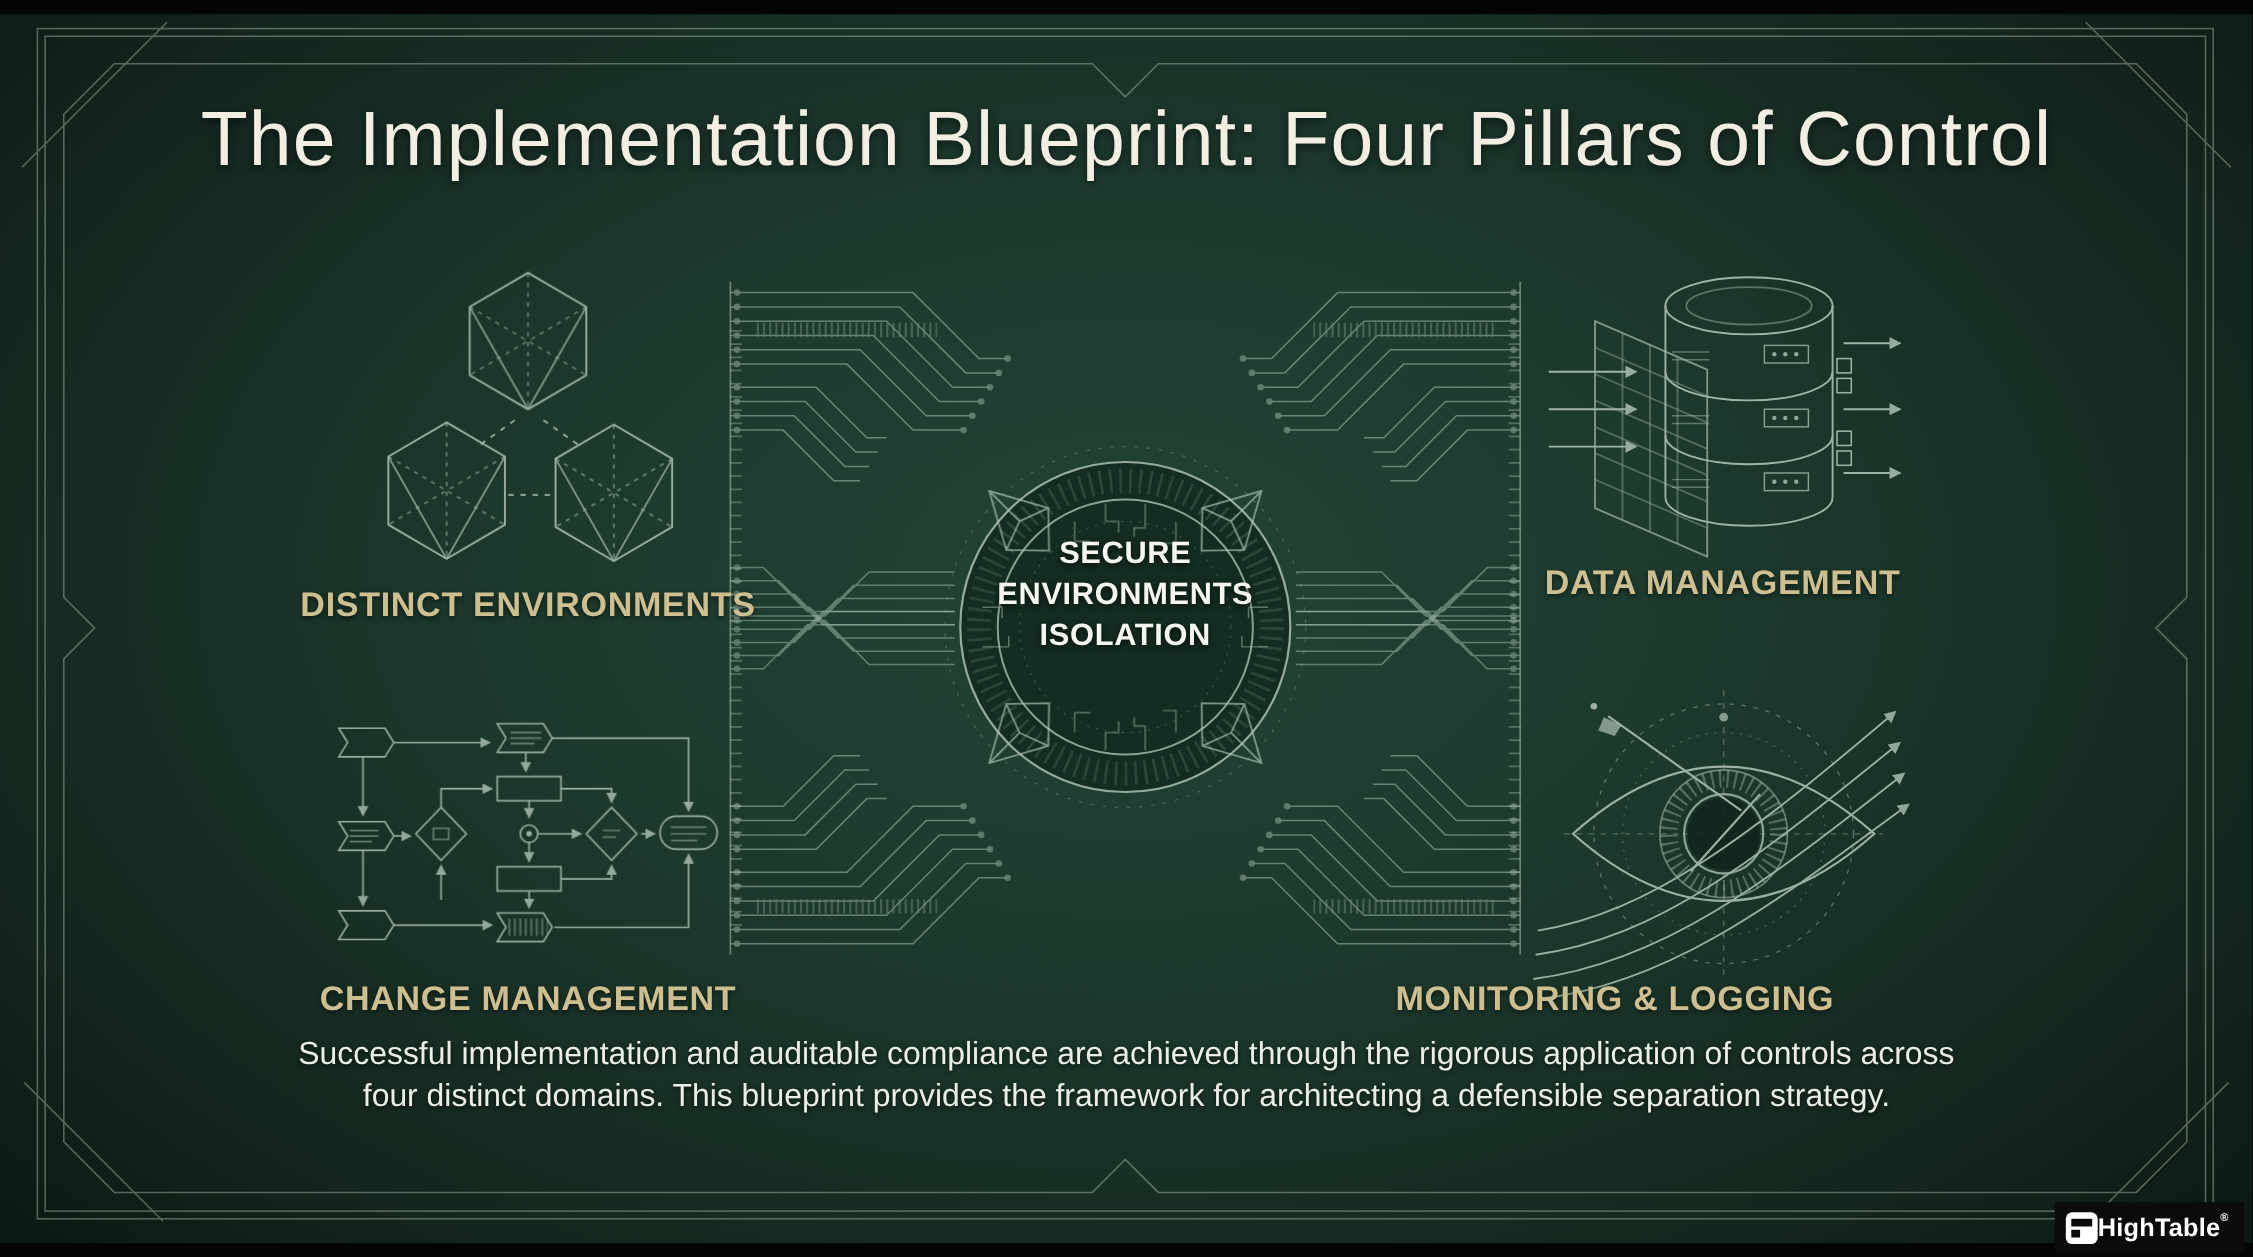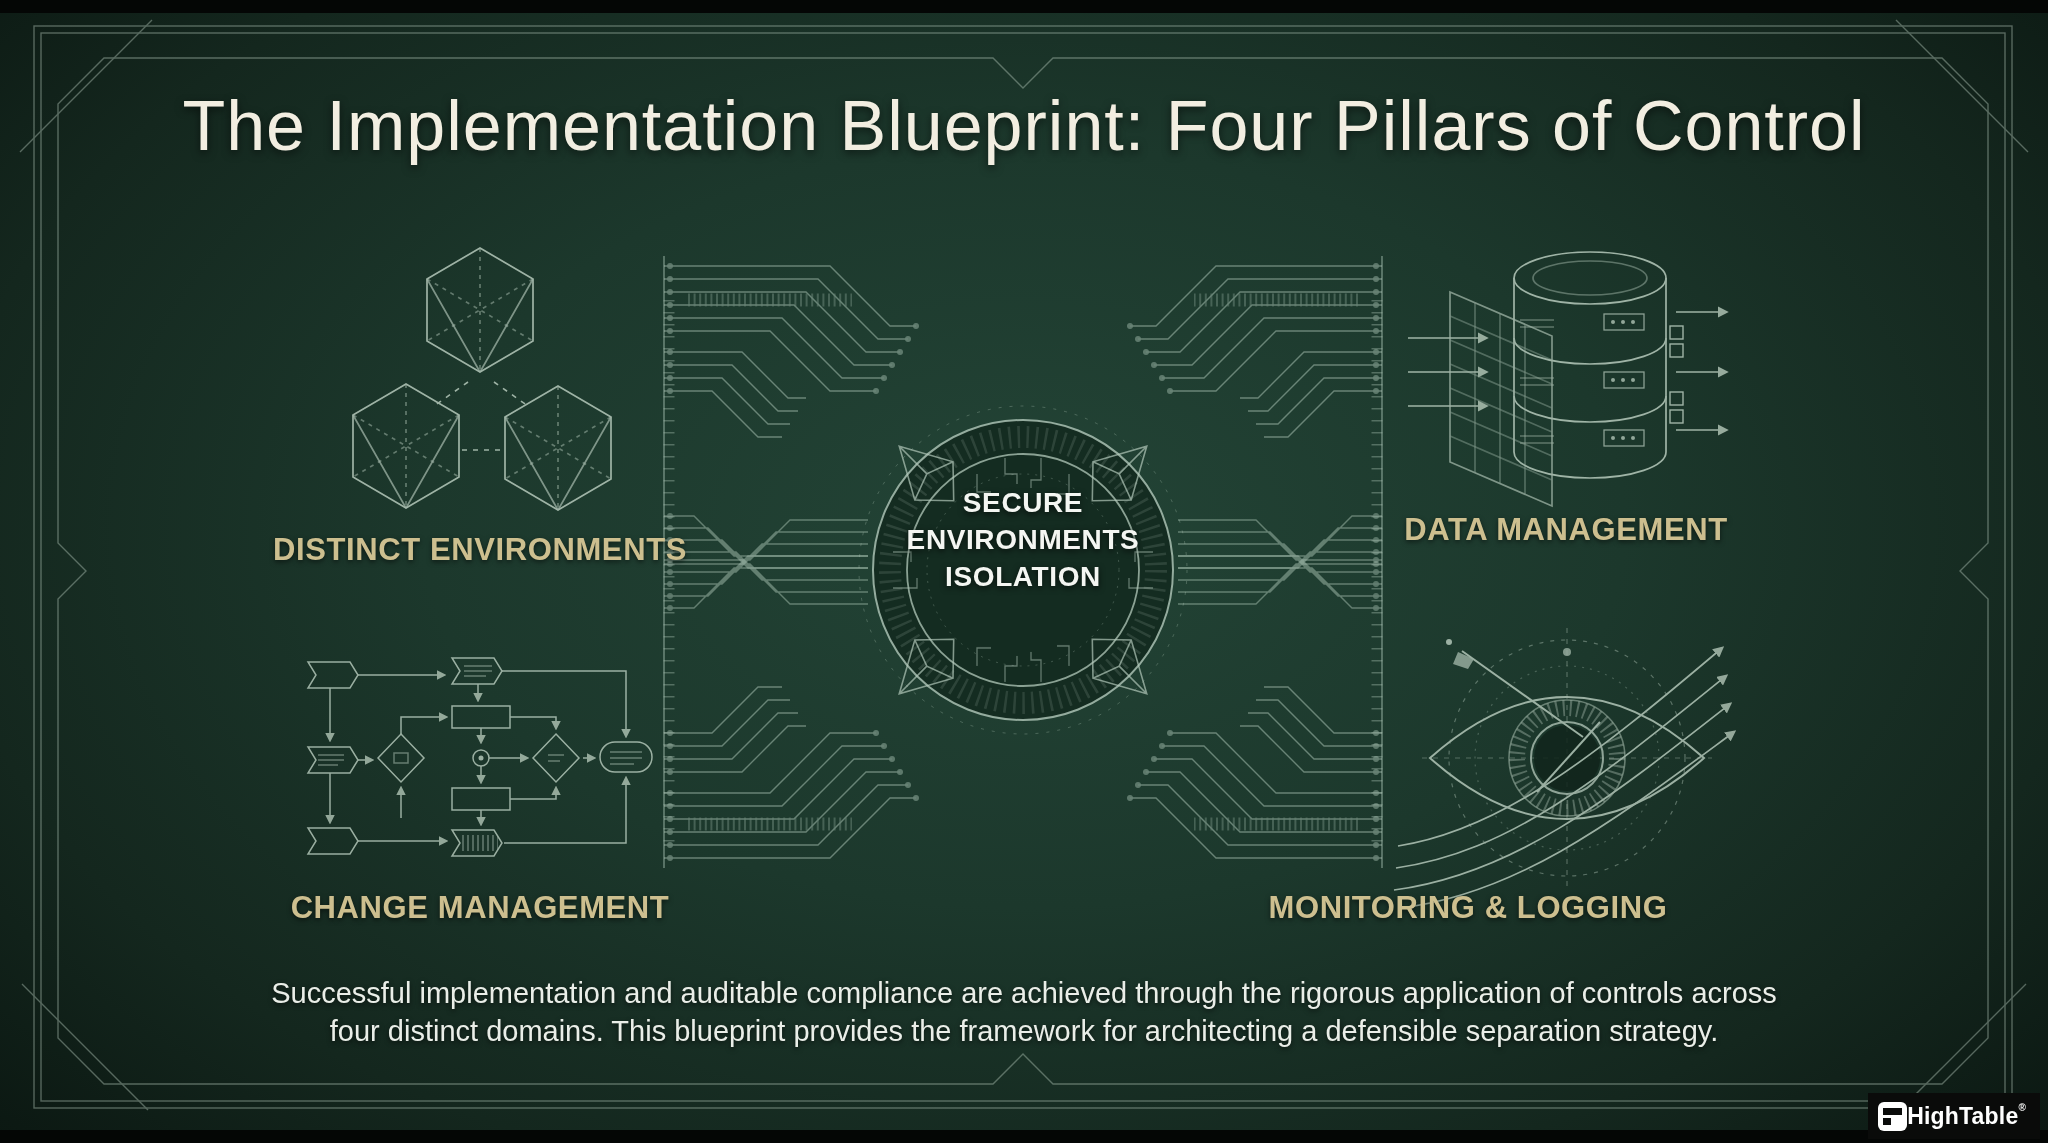--- a/index.html
+++ b/index.html
@@ -15,21 +15,21 @@
   .lbl{position:absolute;transform:translateX(-50%);white-space:nowrap;
        font-weight:700;font-size:31px;color:#cdbf8f;letter-spacing:.6px;
        text-shadow:0 2px 5px rgba(0,0,0,.55);}
   #lbl-de{left:480px;top:532px;}
   #lbl-di{left:1566px;top:512px;}
   #lbl-cm{left:480px;top:890px;}
   #lbl-ml{left:1468px;top:890px;}
   .centerText{position:absolute;left:1023px;top:484px;transform:translateX(-50%);width:340px;
        text-align:center;font-weight:700;font-size:28px;line-height:37px;color:#f4f6f2;
        letter-spacing:.6px;text-shadow:0 2px 6px rgba(0,0,0,.7);}
-  .footer{position:absolute;left:0;right:0;top:974px;text-align:center;
+  .footer{position:absolute;left:0;right:0;top:939px;text-align:center;
        font-size:29px;line-height:38px;color:#eaeee8;text-shadow:0 2px 5px rgba(0,0,0,.6);}
   .badge{position:absolute;right:8px;bottom:4px;height:46px;background:#0a0b0a;
        display:flex;align-items:center;gap:0;padding:0 14px 0 10px;}
   .badge-icon{width:29px;height:29px;background:#ffffff;border-radius:6px;position:relative;flex:0 0 auto;}
   .badge-icon .bar{position:absolute;left:5px;top:6px;width:19px;height:7px;background:#0a0b0a;}
   .badge-icon .sq{position:absolute;left:5px;top:16px;width:8px;height:7px;background:#0a0b0a;}
   .badge-text{font-weight:700;font-size:23px;color:#ffffff;letter-spacing:.2px;white-space:nowrap;}
   .badge-text sup{font-size:10px;vertical-align:top;line-height:1;}
 </style>
 </head>

